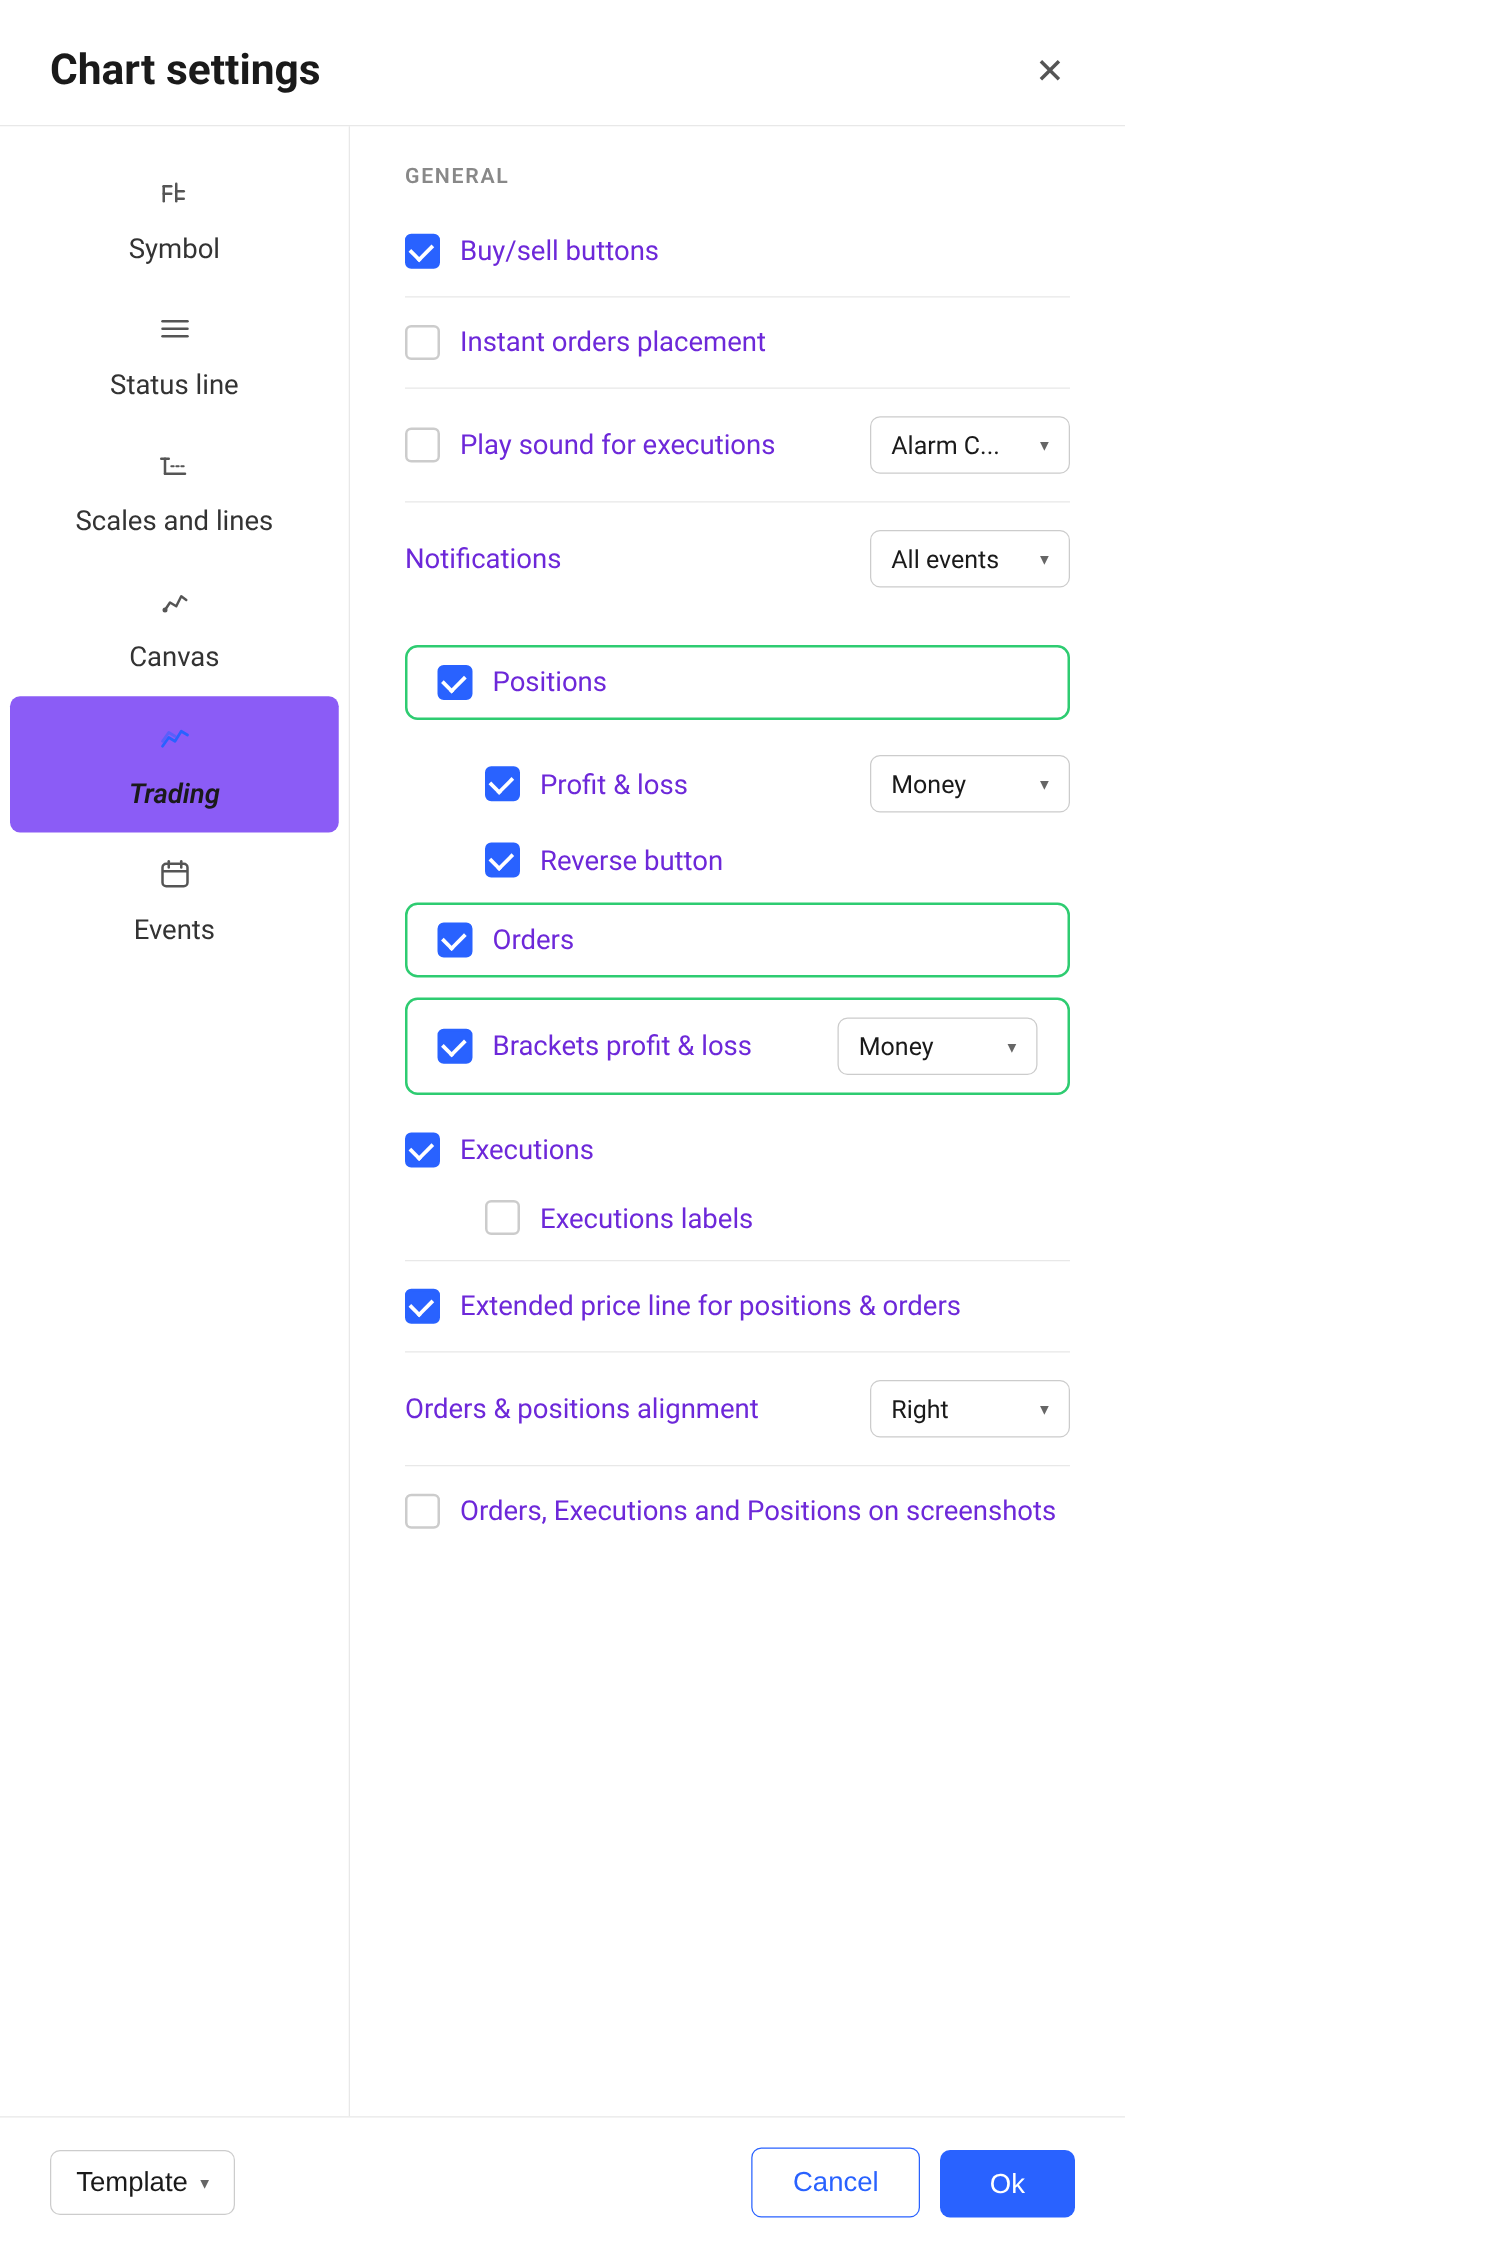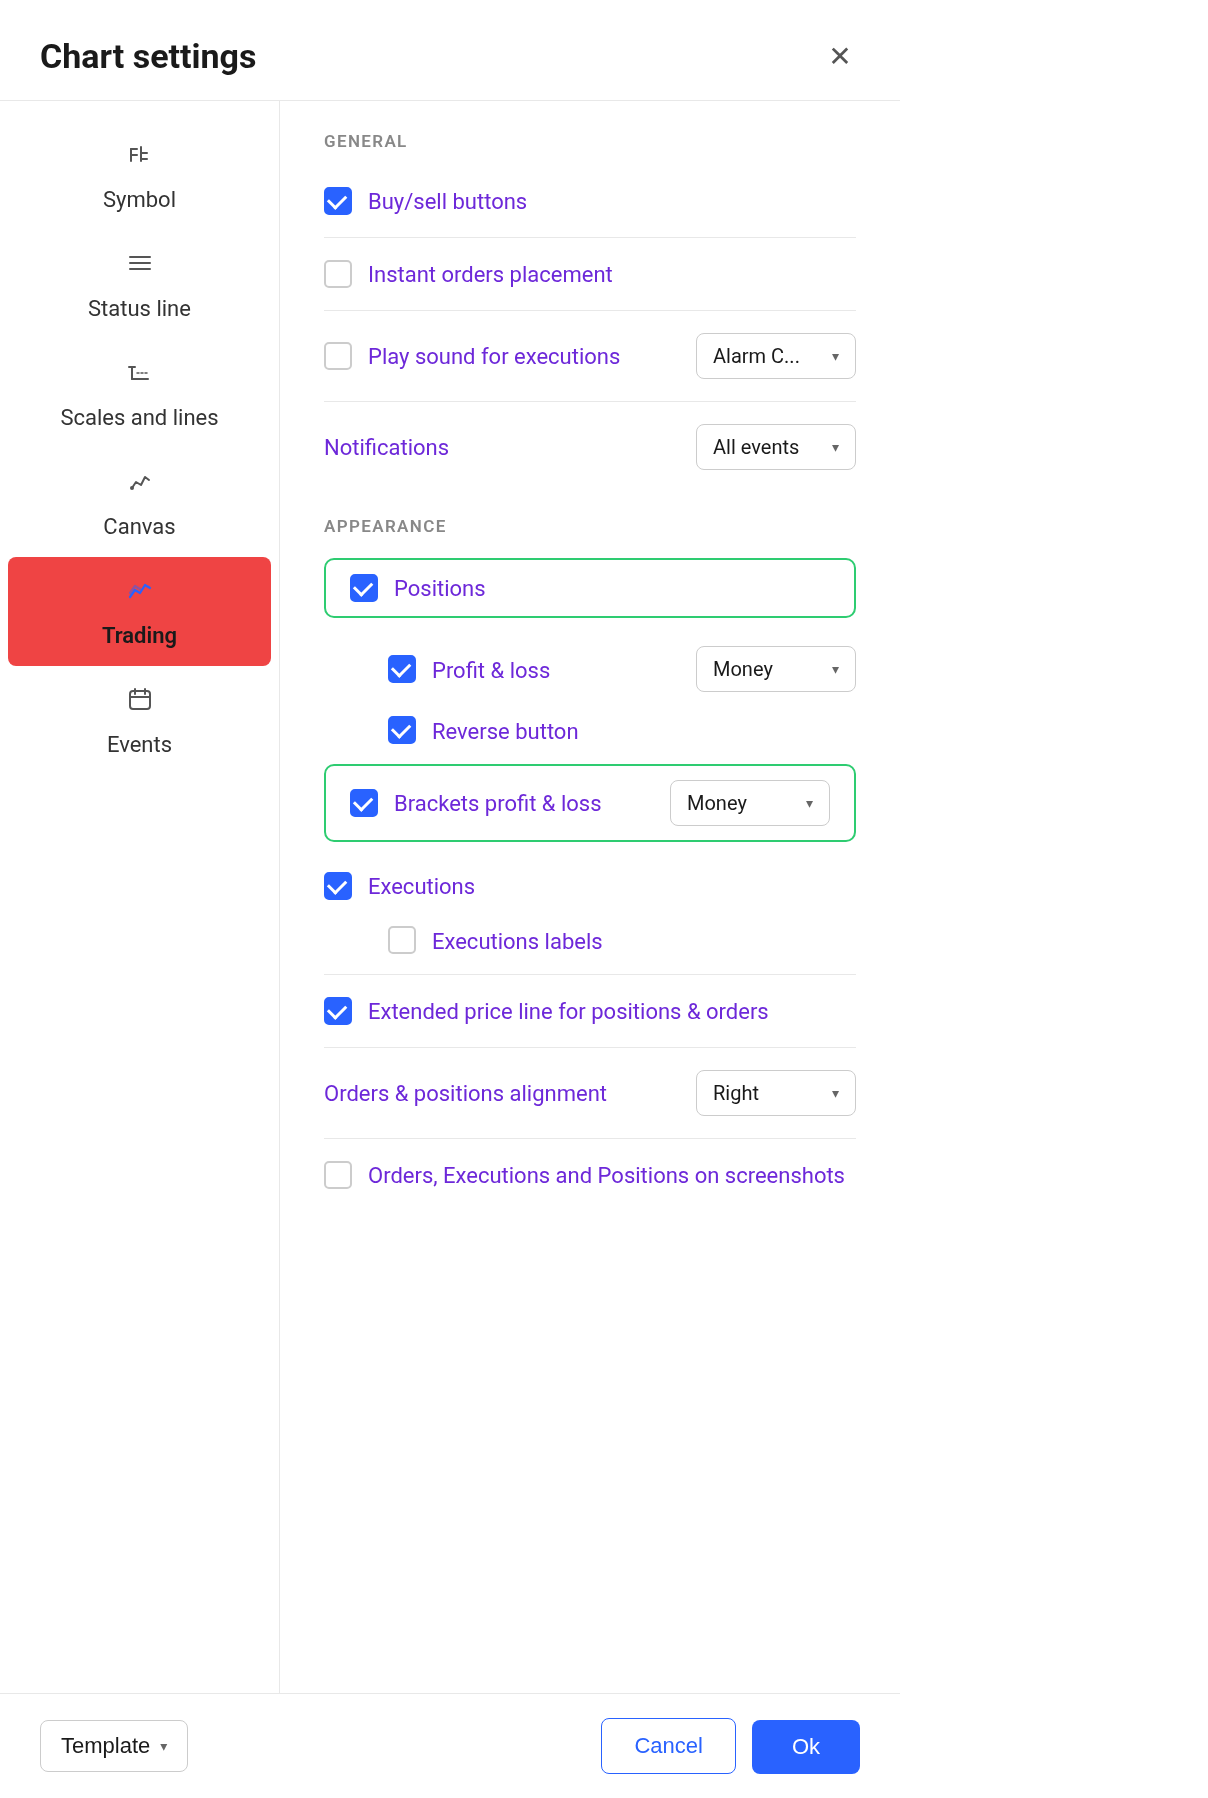--- a/index.html
+++ b/index.html
@@ -71,23 +71,24 @@
       padding: 18px 28px;
       cursor: pointer;
       font-size: 22px;
       color: #333;
       border-radius: 8px;
       margin: 0 8px;
       transition: background 0.15s;
       flex-direction: column;
     }
     .sidebar-item.active {
-      background: #ef4444;
+      background: #8b5cf6;
       font-weight: 600;
       color: #1a1a1a;
+      font-style: italic;
     }
     .sidebar-icon {
       width: 30px;
       height: 30px;
       display: flex;
       align-items: center;
       justify-content: center;
       flex-shrink: 0;
     }
     .sidebar-label {
@@ -405,21 +406,20 @@
             <span class="setting-label">Notifications</span>
           </div>
           <div class="dropdown">
             <span>All events</span>
             <span class="chevron-icon">▾</span>
           </div>
         </div>
       </div>
 
       <div class="appearance-section">
-        <div class="section-title">APPEARANCE</div>
 
         <div class="highlight-row">
           <div class="setting-row" style="padding: 0;">
             <div class="setting-row-left">
               <div class="checkbox-wrapper">
                 <div class="checkbox-box checked"></div>
               </div>
               <span class="setting-label">Positions</span>
             </div>
           </div>
@@ -440,20 +440,30 @@
 
         <div class="sub-row">
           <div class="sub-row-left">
             <div class="checkbox-wrapper">
               <div class="checkbox-box checked"></div>
             </div>
             <span class="setting-label">Reverse button</span>
           </div>
         </div>
 
+        <div class="highlight-row" style="margin-top: 8px;">
+          <div class="setting-row" style="padding: 0;">
+            <div class="setting-row-left">
+              <div class="checkbox-wrapper">
+                <div class="checkbox-box checked"></div>
+              </div>
+              <span class="setting-label">Orders</span>
+            </div>
+          </div>
+        </div>
 
         <div class="highlight-row" style="margin-top: 8px;">
           <div class="setting-row" style="padding: 0;">
             <div class="setting-row-left">
               <div class="checkbox-wrapper">
                 <div class="checkbox-box checked"></div>
               </div>
               <span class="setting-label">Brackets profit &amp; loss</span>
             </div>
             <div class="dropdown">

